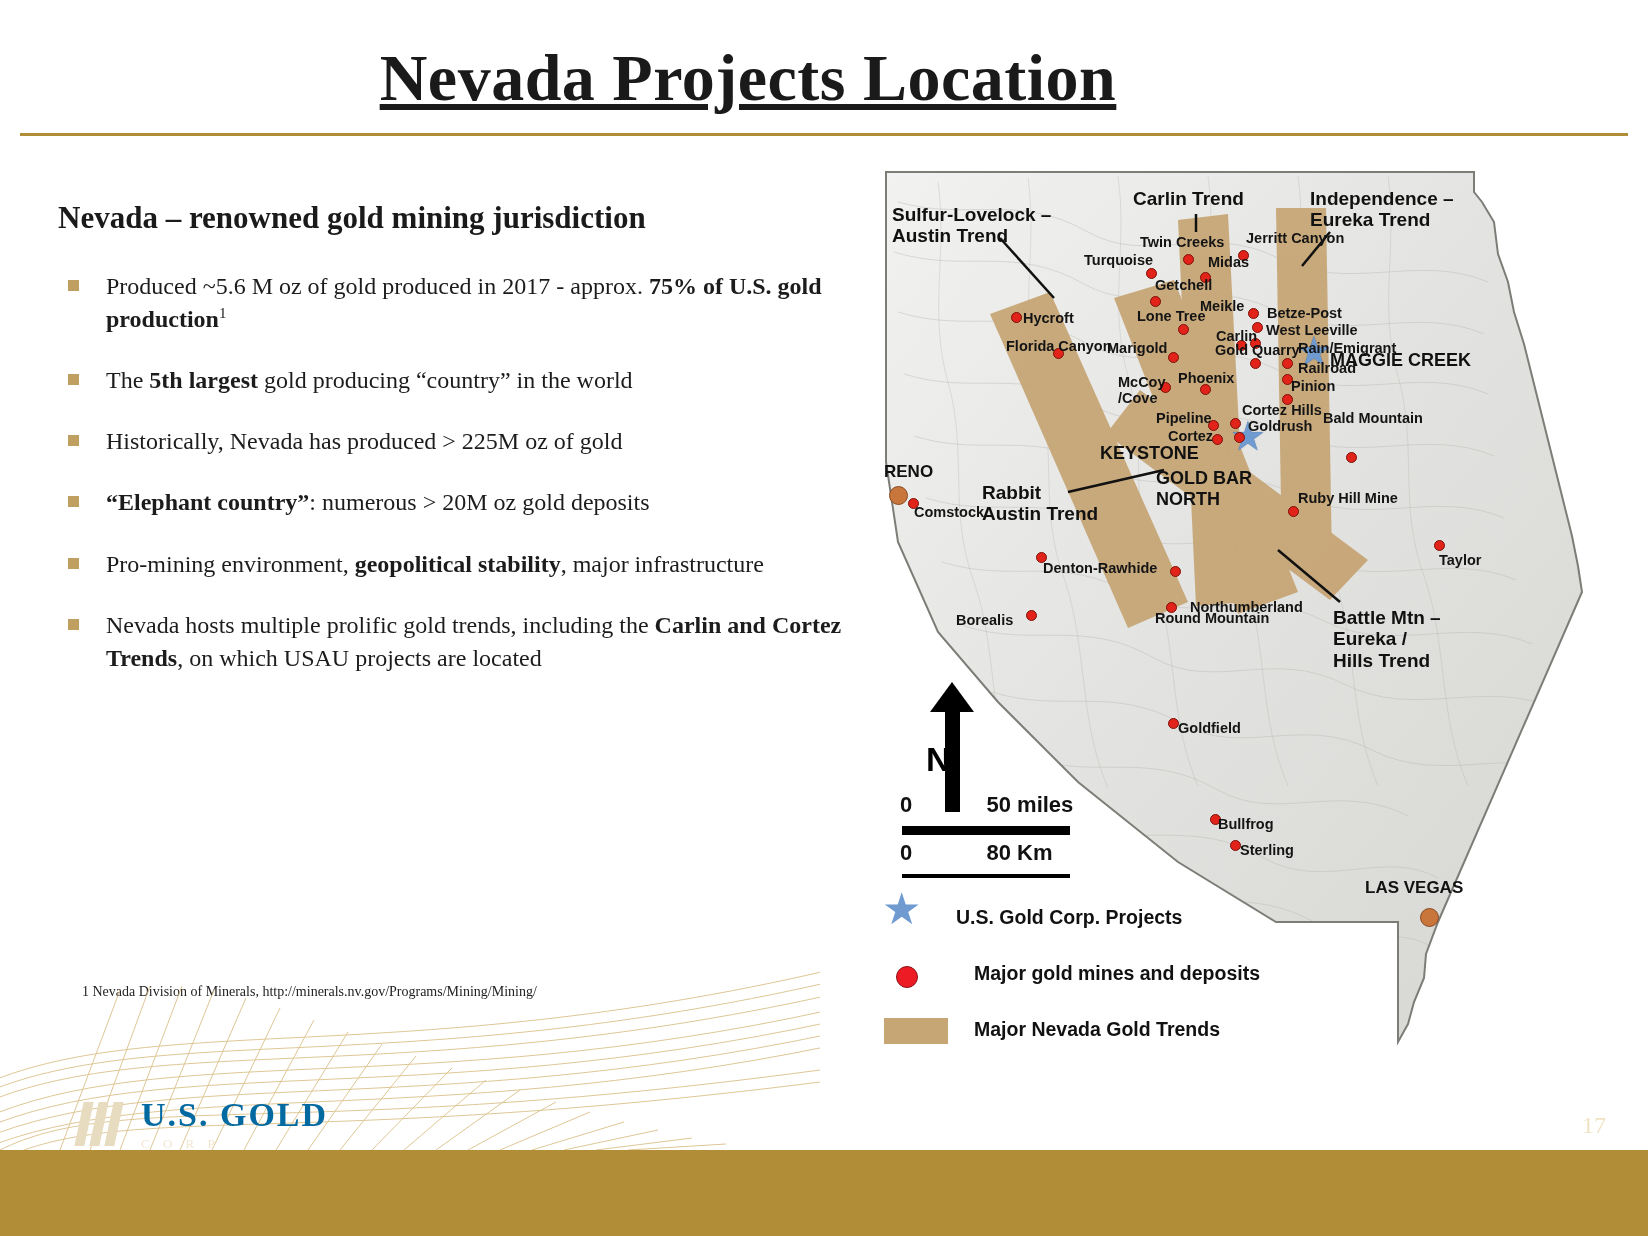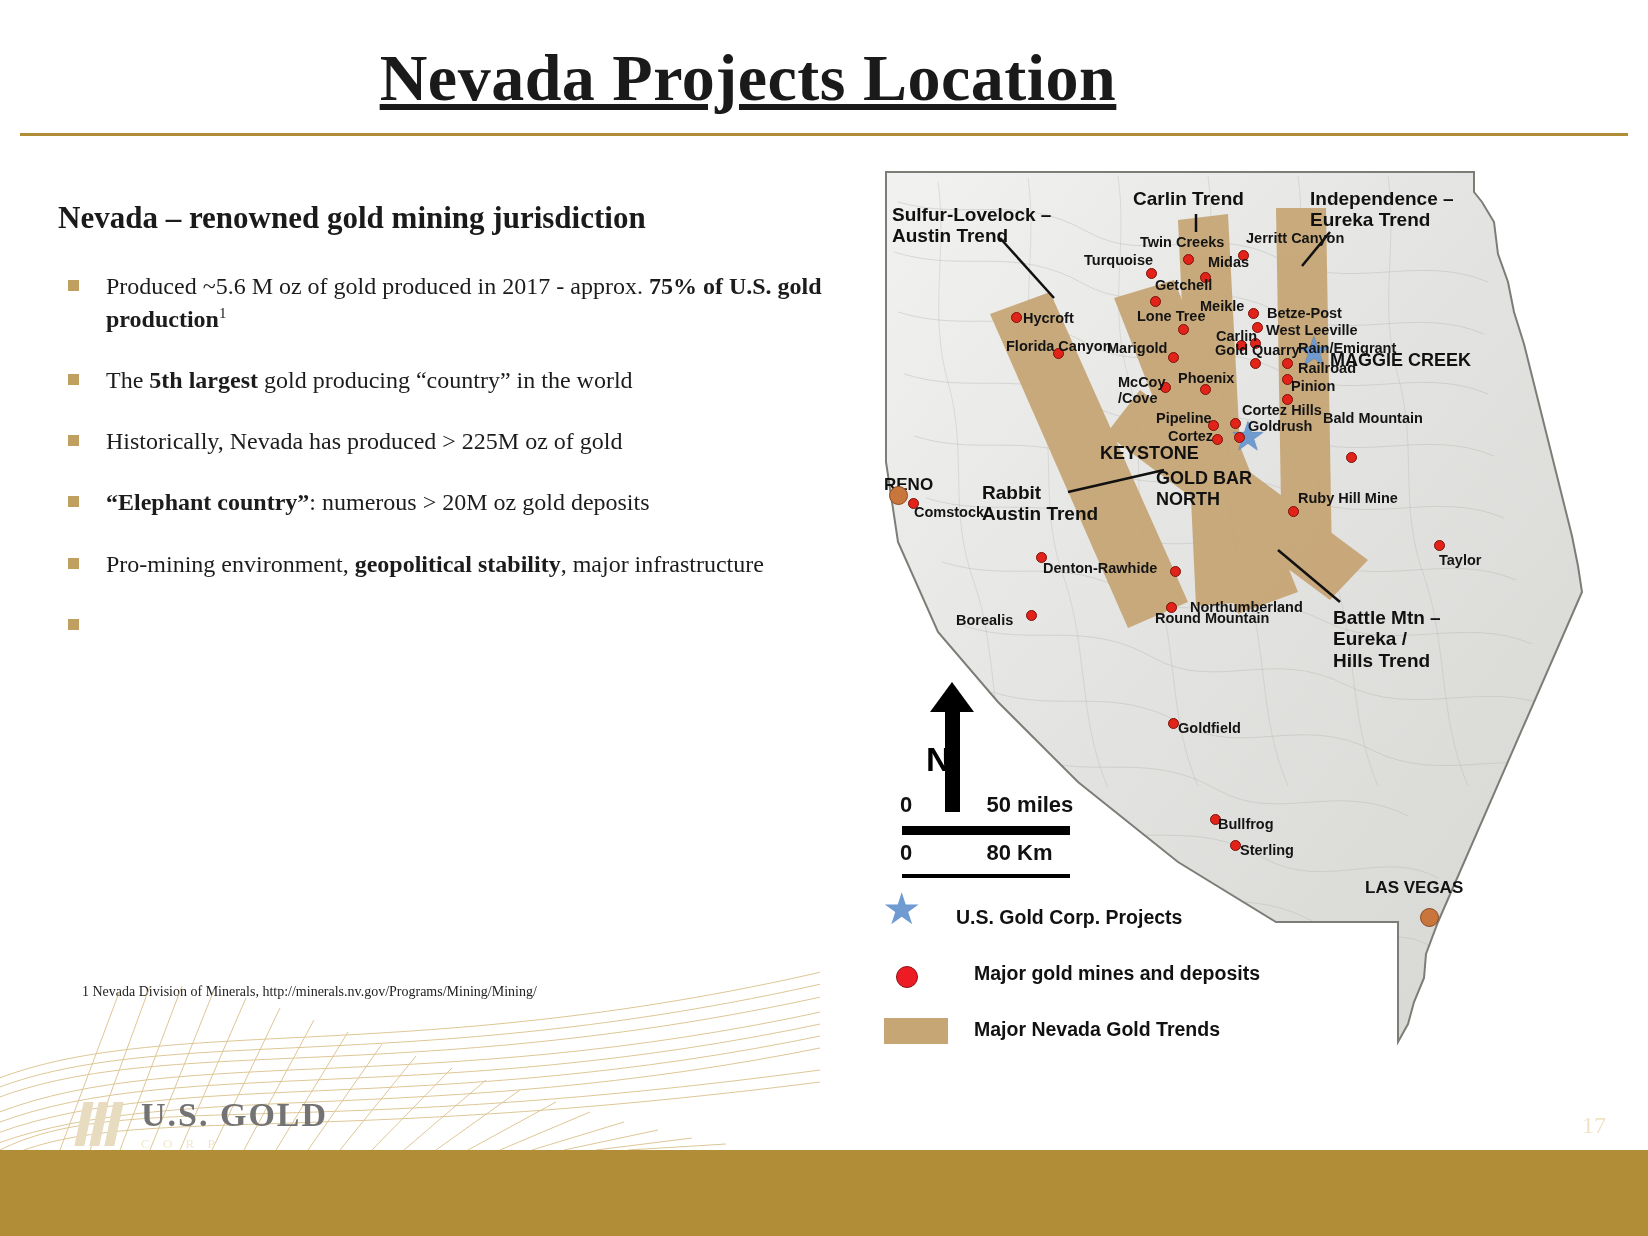--- a/index.html
+++ b/index.html
@@ -166,21 +166,21 @@
     position:absolute; left:75px; top:1096px;
     display:flex; align-items:center; gap:14px;
   }
   .logo-mark { width:52px; height:52px; position:relative; }
   .logo-mark i {
     position:absolute; top:4px; width:10px; height:44px; background:#e8dcc0;
     transform:skewX(-12deg); display:block;
   }
   .logo-text {
     font-family:"Liberation Serif", serif;
-    color:#737373; font-weight:bold; letter-spacing:2px;
+    color:#0369a1; font-weight:bold; letter-spacing:2px;
     font-size:34px;
   }
   .logo-sub {
     font-family:"Liberation Serif", serif;
     color:#f2e7cf; letter-spacing:5px; font-size:13px; margin-top:2px;
   }
   .footer-right {
     position:absolute; right:105px; top:1112px;
     font-family:"Liberation Serif", serif;
     color:#ffffff; font-size:22px;
@@ -215,20 +215,21 @@
     <li class="bullet">
       <span class="sq"></span>
       <span><b>“Elephant country”</b>: numerous &gt; 20M oz gold deposits</span>
     </li>
     <li class="bullet">
       <span class="sq"></span>
       <span>Pro-mining environment, <b>geopolitical stability</b>, major infrastructure</span>
     </li>
     <li class="bullet last">
       <span class="sq"></span>
+      <span>Nevada hosts multiple prolific gold trends, including the <b>Carlin and Cortez Trends</b>, on which USAU projects are located</span>
     </li>
   </ul>
 </div>
 <div class="footnote">1 Nevada Division of Minerals, http://minerals.nv.gov/Programs/Mining/Mining/</div>
 
 <div class="swirl">
   <svg width="820" height="260" viewBox="0 0 820 260">
     <g fill="none" stroke="#d8bd83" stroke-width="1" opacity="0.85">
       <path d="M-20,230 C160,150 420,210 830,120"></path>
       <path d="M-20,240 C160,162 420,220 830,132"></path>
@@ -357,21 +358,21 @@
   <div class="star" style="left:418px; top:170px;">★</div>
   <div class="projlabel" style="left:452px; top:188px;">MAGGIE CREEK</div>
 
   <div class="star" style="left:352px; top:255px;">★</div>
   <div class="projlabel" style="left:222px; top:281px;">KEYSTONE</div>
 
   <div class="projlabel" style="left:278px; top:306px;">
     <span>GOLD BAR</span><br><span>NORTH</span>
   </div>
 
-  <div class="citylabel" style="left:6px; top:300px;margin-top:13px;">RENO</div>
+  <div class="citylabel" style="left:6px; top:300px;">RENO</div>
   <div class="citydot" style="left:11px; top:324px;"></div>
   <div class="citylabel" style="left:487px; top:716px;">LAS VEGAS</div>
   <div class="citydot" style="left:542px; top:746px;"></div>
 
   <div id="deposit-layer">
       <div class="dot" style="left: 305px; top: 92px;"></div>
       <div class="mlabel bold" style="left: 262px; top: 72px;">Twin Creeks</div>
       <div class="dot" style="left: 360px; top: 88px;"></div>
       <div class="mlabel bold" style="left: 368px; top: 68px;">Jerritt Canyon</div>
       <div class="dot" style="left: 268px; top: 106px;"></div>

